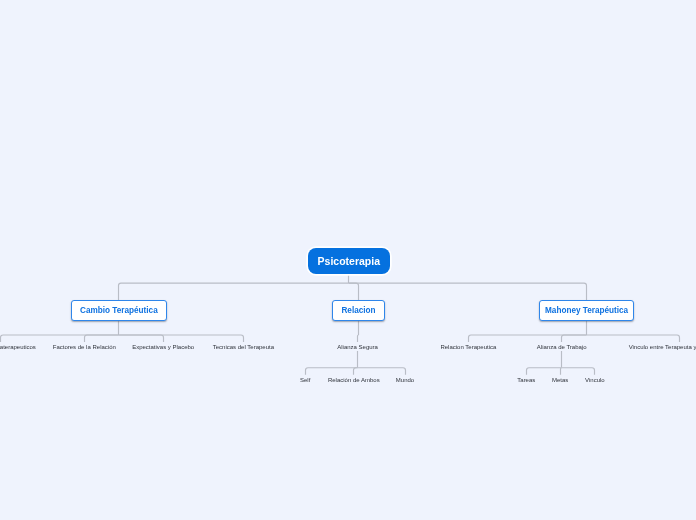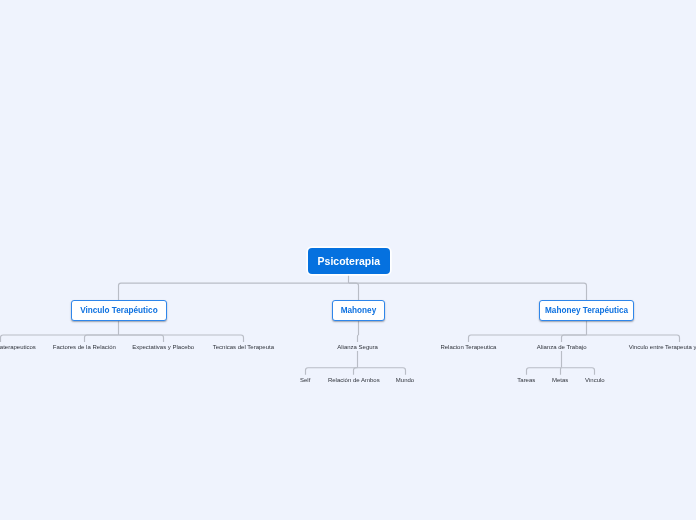--- a/index.html
+++ b/index.html
@@ -40,23 +40,23 @@
       <path d="M357.5 351V367.7" fill="none" stroke="#b9bdc6" stroke-width="1.15"></path>
       <path d="M357.5 367.7H308Q305.5 367.7 305.5 370.2V374.8" fill="none" stroke="#b9bdc6" stroke-width="1.15"></path>
       <path d="M357.5 367.7H356Q353.5 367.7 353.5 370.2V374.8" fill="none" stroke="#b9bdc6" stroke-width="1.15"></path>
       <path d="M357.5 367.7H403Q405.5 367.7 405.5 370.2V374.8" fill="none" stroke="#b9bdc6" stroke-width="1.15"></path>
       <path d="M561.5 351V367.7" fill="none" stroke="#b9bdc6" stroke-width="1.15"></path>
       <path d="M561.5 367.7H529Q526.5 367.7 526.5 370.2V374.8" fill="none" stroke="#b9bdc6" stroke-width="1.15"></path>
       <path d="M561.5 367.7H561.5Q560.5 367.7 560.5 368.7V374.8" fill="none" stroke="#b9bdc6" stroke-width="1.15"></path>
       <path d="M561.5 367.7H592Q594.5 367.7 594.5 370.2V374.8" fill="none" stroke="#b9bdc6" stroke-width="1.15"></path>
     </svg>
   <div id="nodes">
-      <div class="node root" style="left: 307.7px; top: 247.6px; width: 82.2px; height: 26.3px;">Psicoterapia</div>
-      <div class="node lvl1" style="left: 70.85px; top: 300.1px; width: 96.1px; height: 21px;">Vinculo Terapéutico</div>
-      <div class="node lvl1" style="left: 331.85px; top: 300.1px; width: 53.3px; height: 21px;">Mahoney</div>
+      <div class="node root" style="left: 307.7px; top: 247.6px; width: 82.2px; height: 26.3px; border-radius: 8px;">Psicoterapia</div>
+      <div class="node lvl1" style="left: 70.85px; top: 300.1px; width: 96.1px; height: 21px;">Cambio Terapéutica</div>
+      <div class="node lvl1" style="left: 331.85px; top: 300.1px; width: 53.3px; height: 21px;">Relacion</div>
       <div class="node lvl1" style="left: 539.15px; top: 300.1px; width: 94.9px; height: 21px;">Mahoney Terapéutica</div>
       <div class="leaf" style="left: 0px; top: 344.3px;">Factores Extraterapeuticos</div>
       <div class="leaf" style="left: 84.3px; top: 344.3px;">Factores de la Relación</div>
       <div class="leaf" style="left: 163.2px; top: 344.3px;">Expectativas y Placebo</div>
       <div class="leaf" style="left: 243.4px; top: 344.3px;">Tecnicas del Terapeuta</div>
       <div class="leaf" style="left: 357.6px; top: 344.3px;">Alianza Segura</div>
       <div class="leaf" style="left: 468.4px; top: 344.3px;">Relacion Terapeutica</div>
       <div class="leaf" style="left: 561.7px; top: 344.3px;">Alianza de Trabajo</div>
       <div class="leaf" style="left: 679.4px; top: 344.3px;">Vinculo entre Terapeuta y Consultante</div>
       <div class="leaf" style="left: 305.2px; top: 377.4px;">Self</div>

